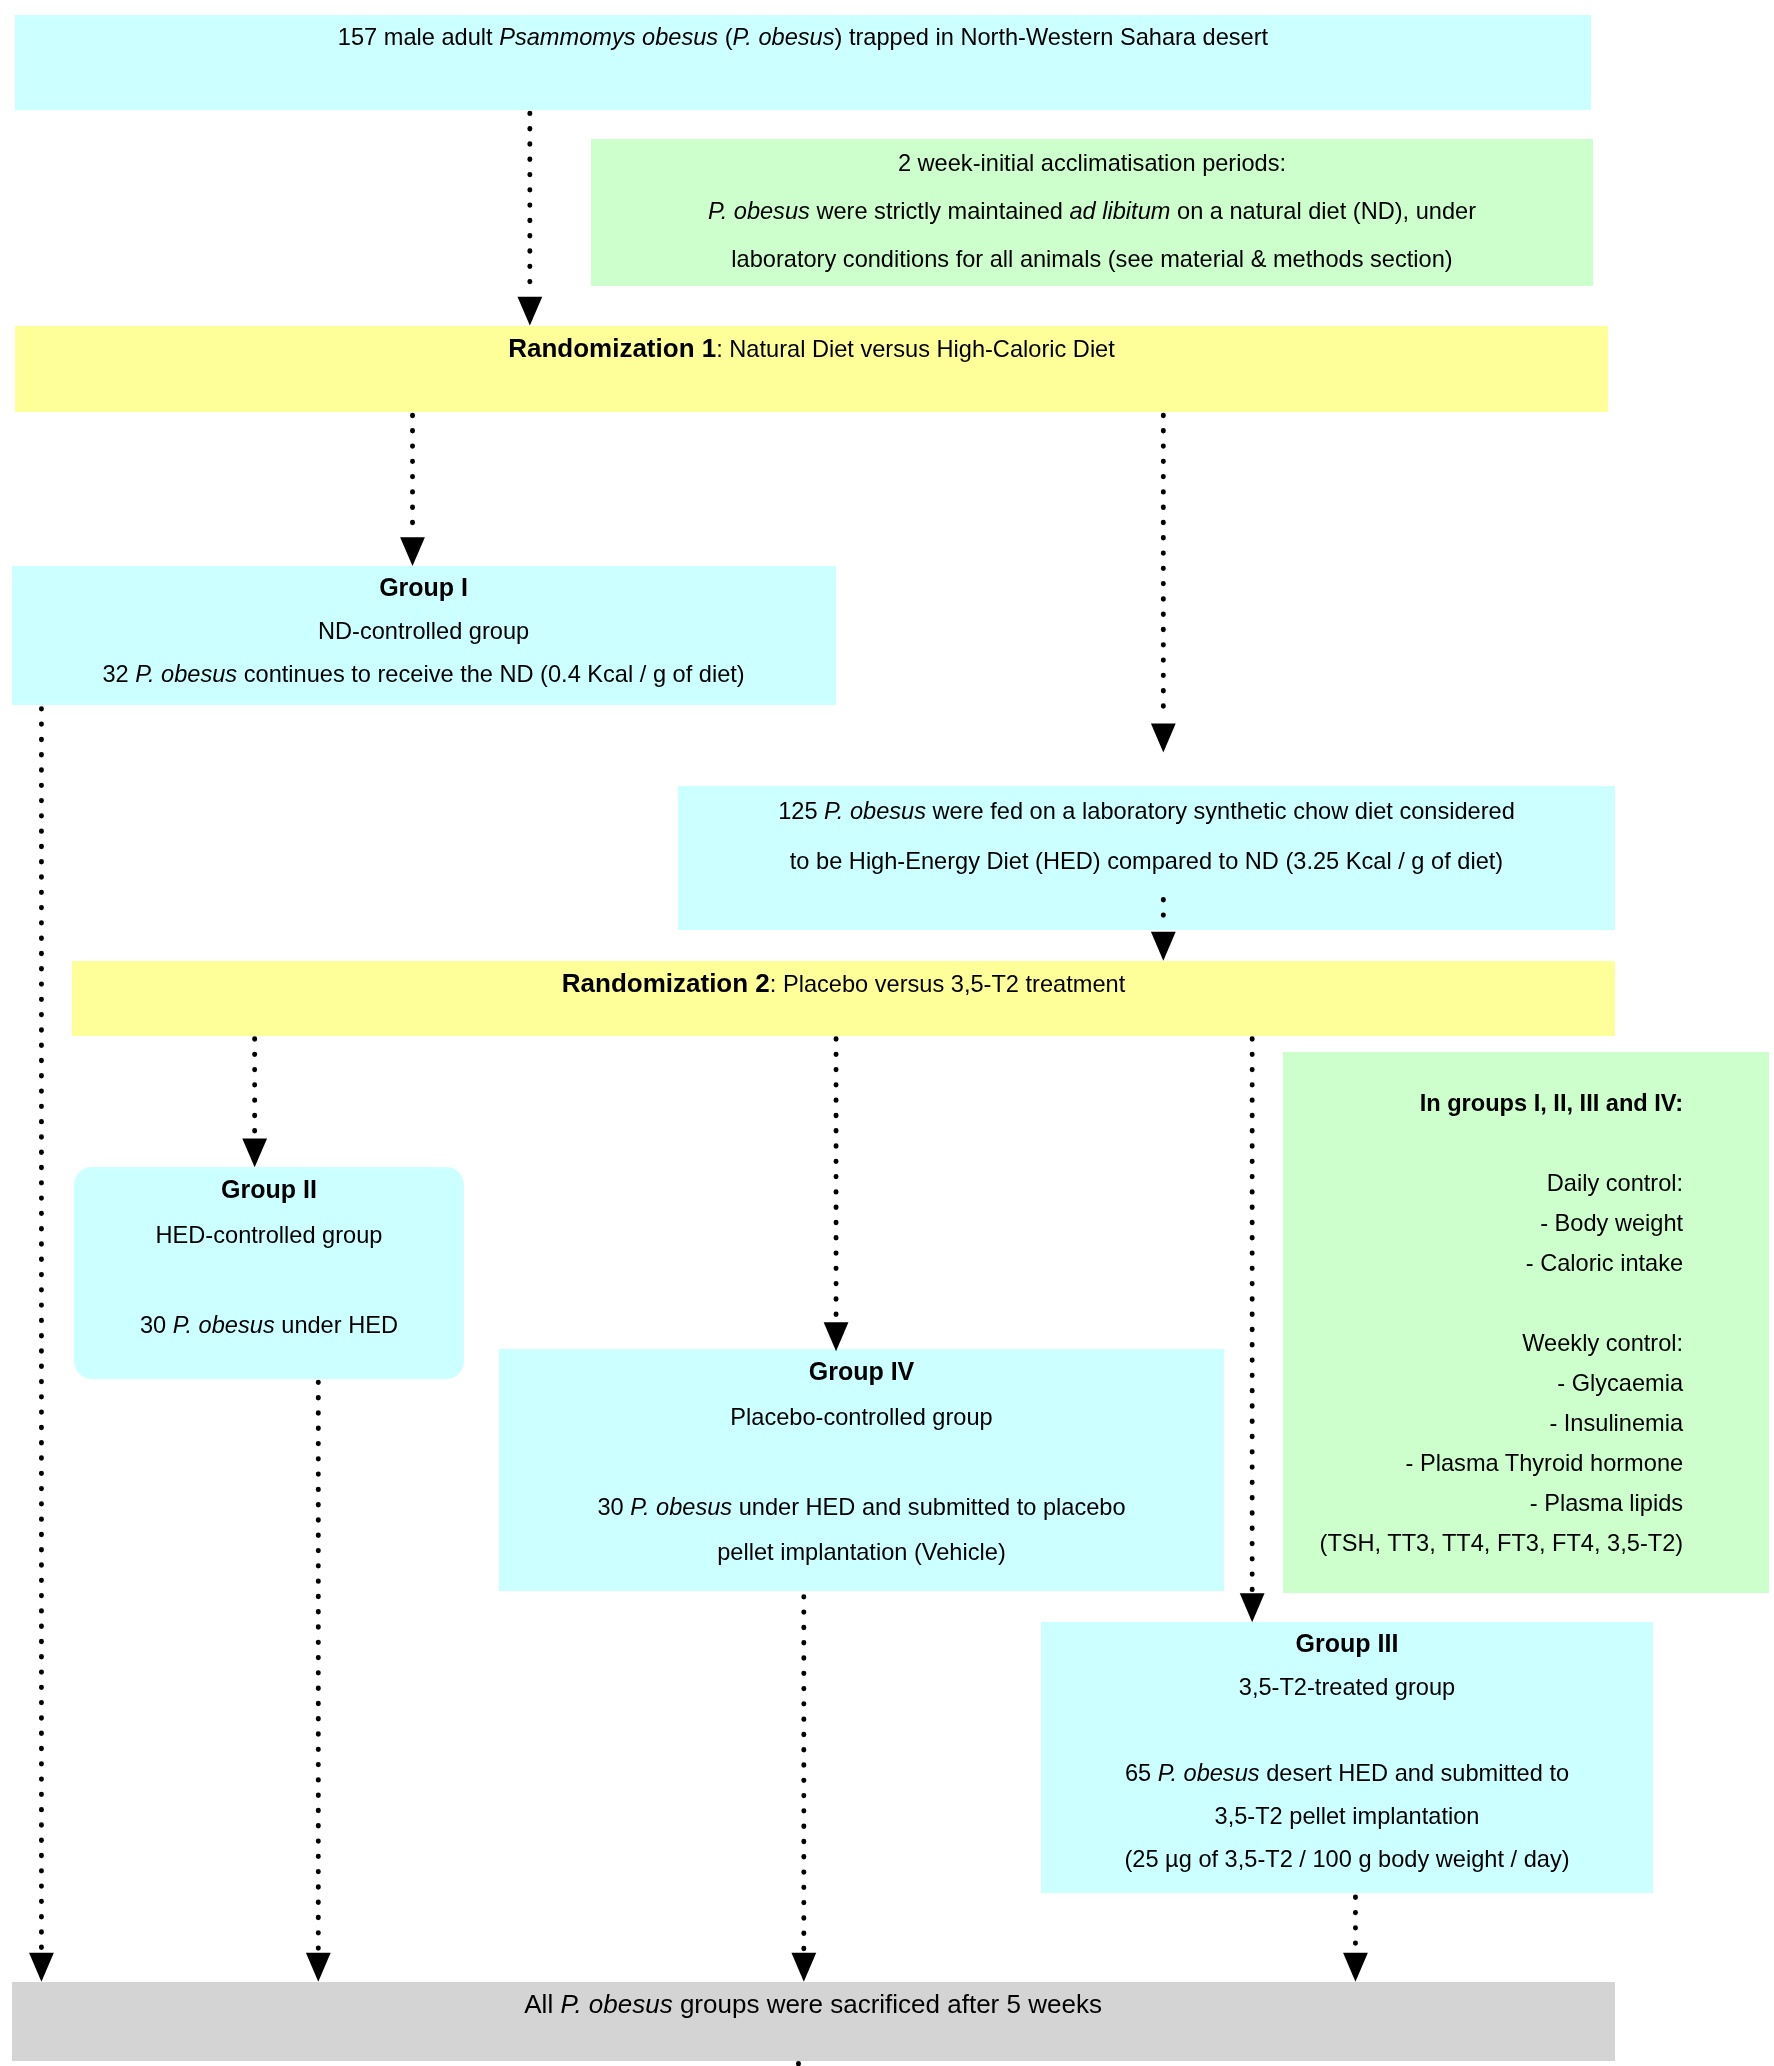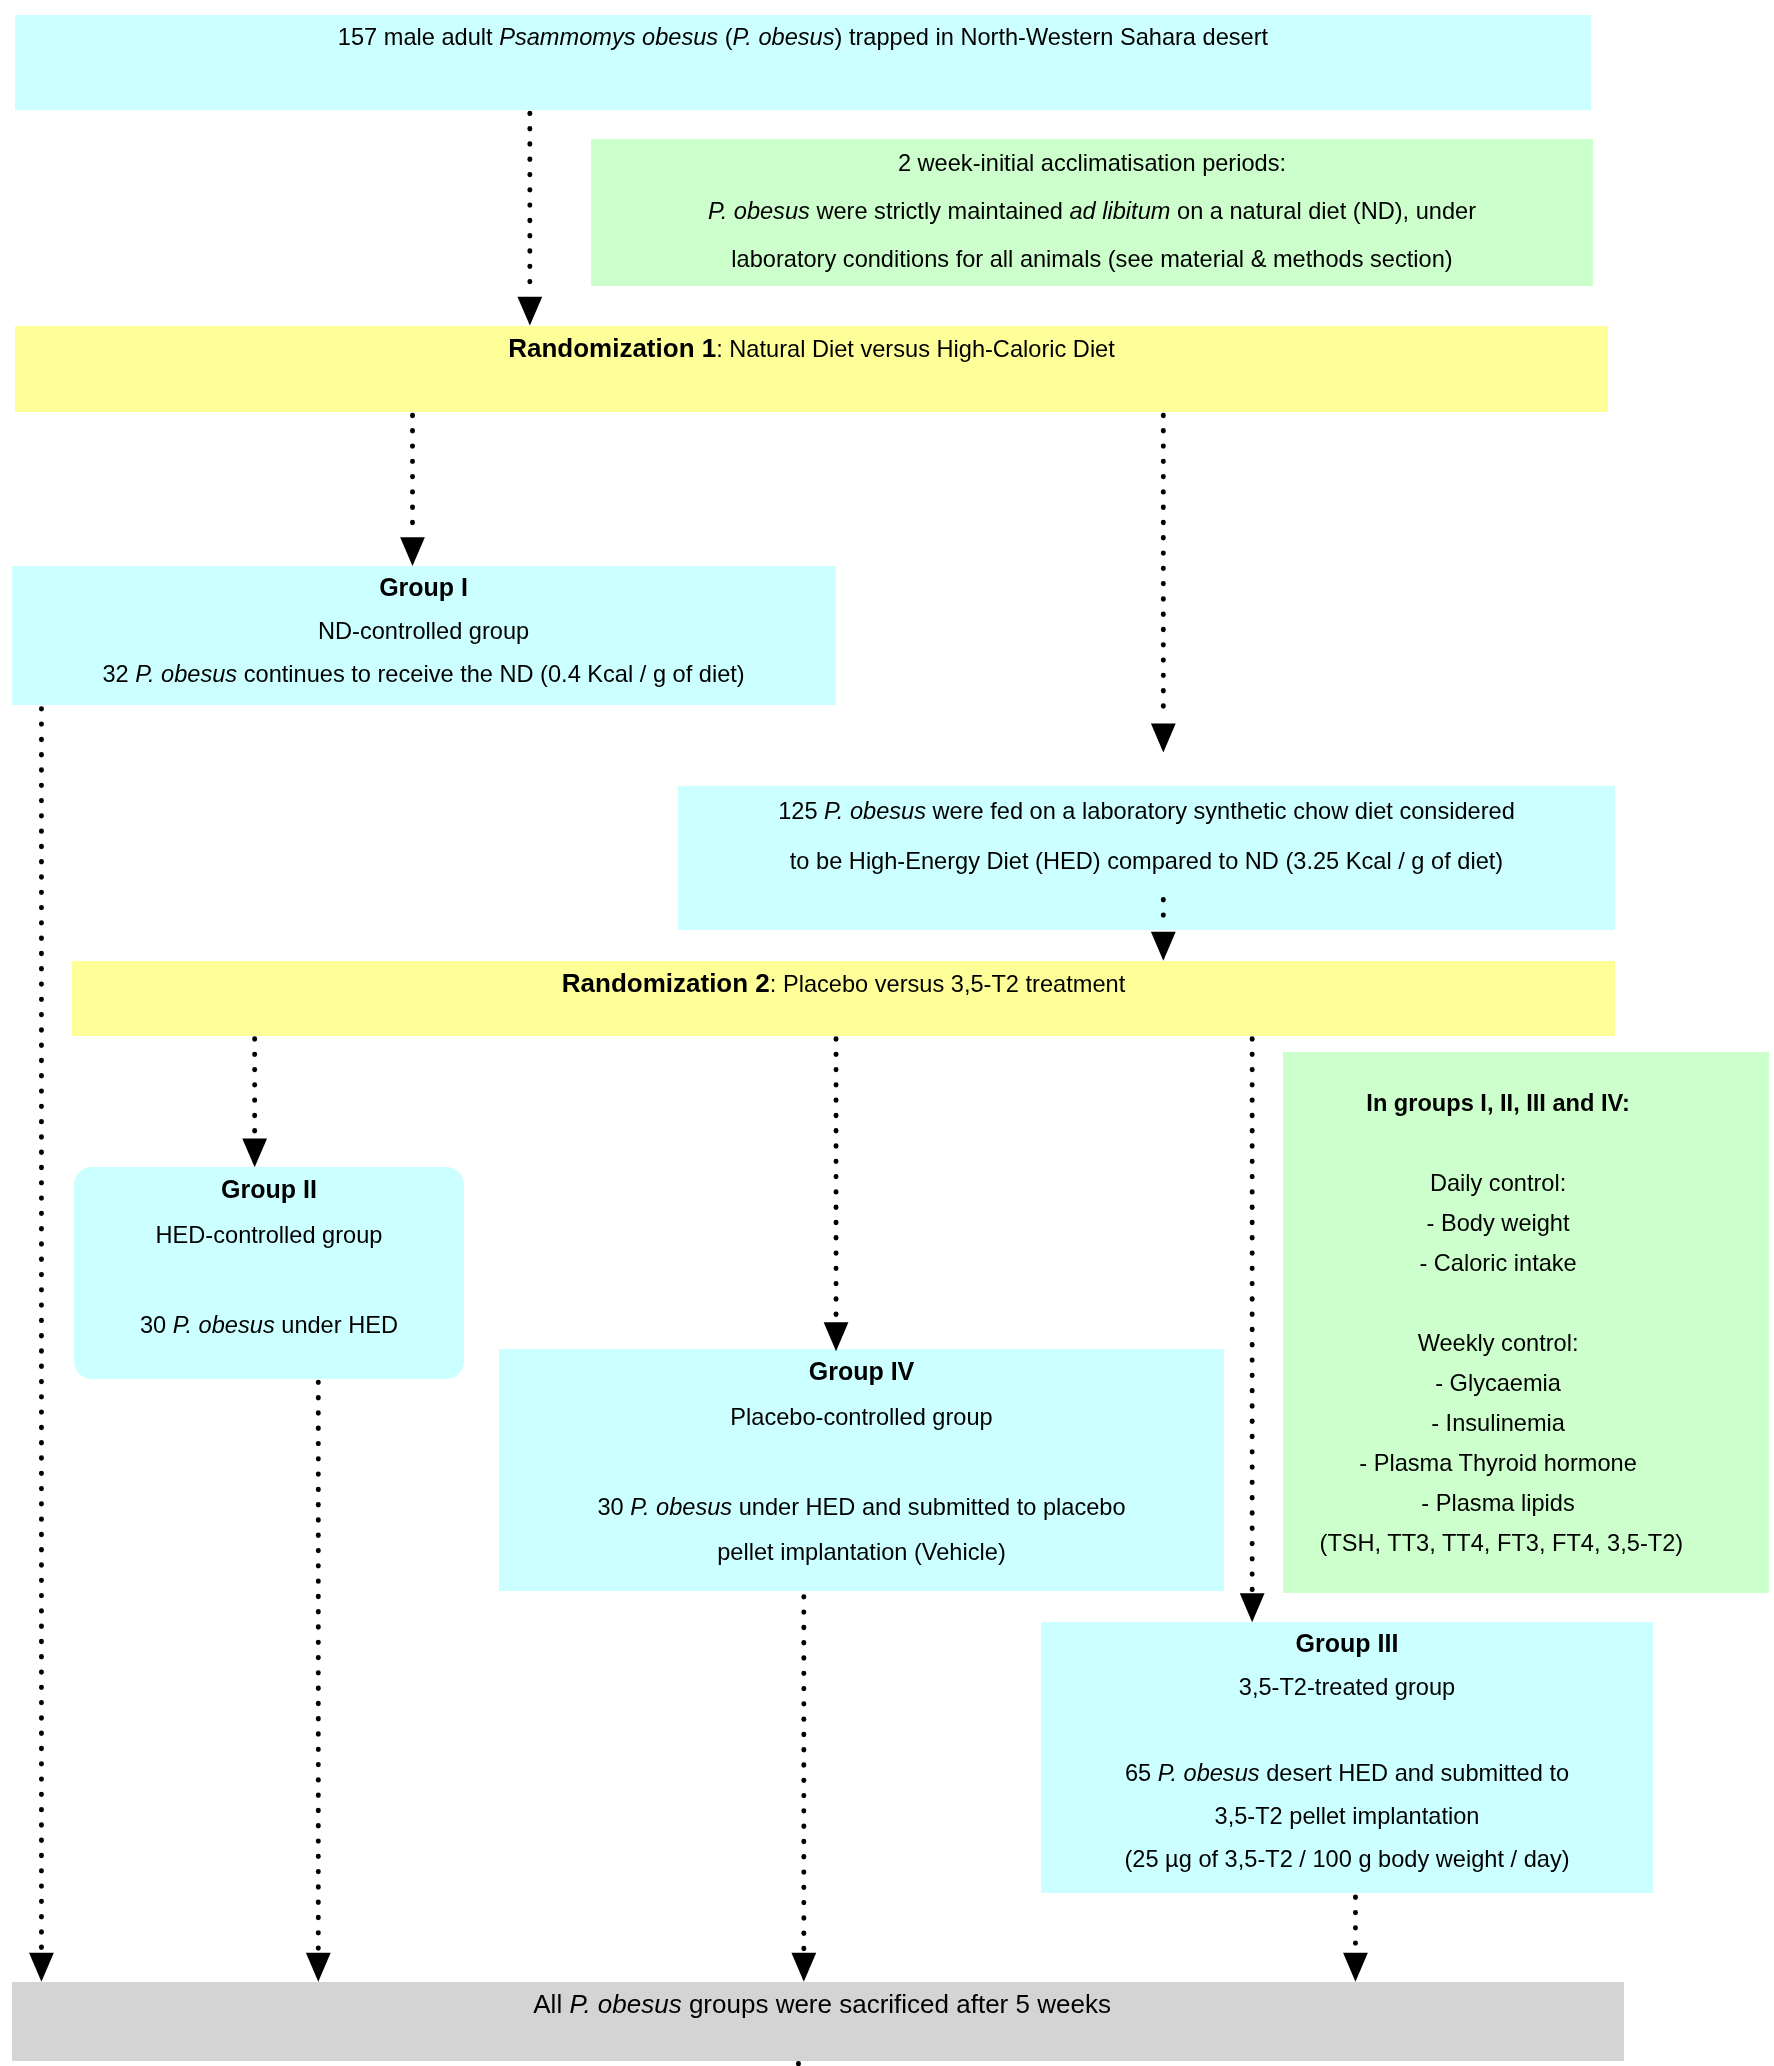--- a/index.html
+++ b/index.html
@@ -32,26 +32,26 @@
   #box-capture{left:15px;top:15px;width:1576px;height:95px;}
   #box-acclim{left:591px;top:139px;width:1002px;height:147px;line-height:48px;}
   #bar-rand1{left:15px;top:326px;width:1593px;height:86px;}
   #bar-rand1 .bd, #bar-rand2 .bd{font-size:26px;}
   #box-group1{left:11.6px;top:566px;width:824px;height:139px;line-height:43px;}
   #box-hed{left:678px;top:786px;width:937px;height:144px;line-height:50px;}
   #bar-rand2{left:72px;top:961px;width:1543px;height:75px;}
   #box-group2{left:74px;top:1167px;width:390px;height:212px;line-height:45px;border-radius:18px;}
   #box-monitor{
     left:1283px;top:1052px;width:486px;height:541px;
-    justify-content:flex-start;align-items:flex-start;text-align:center;
+    justify-content:flex-start;align-items:flex-start;text-align:right;
     padding:31px 0 0 30px;box-sizing:border-box;line-height:40px;
   }
   #box-group4{left:499px;top:1349px;width:725px;height:242px;line-height:45px;}
   #box-group3{left:1041px;top:1622px;width:612px;height:271px;line-height:43px;}
-  #bar-sacrifice{left:11.6px;top:1982px;width:1603px;height:79px;font-size:26px;padding-left:9px;}
+  #bar-sacrifice{left:11.6px;top:1982px;width:1603px;height:79px;font-size:26px;}
   .group-title{font-size:25px;}
 
   #connector-layer{
     position:absolute;left:0;top:0;width:1775px;height:2295px;
     pointer-events:none;
   }
 </style>
 </head>
 <body>
 

